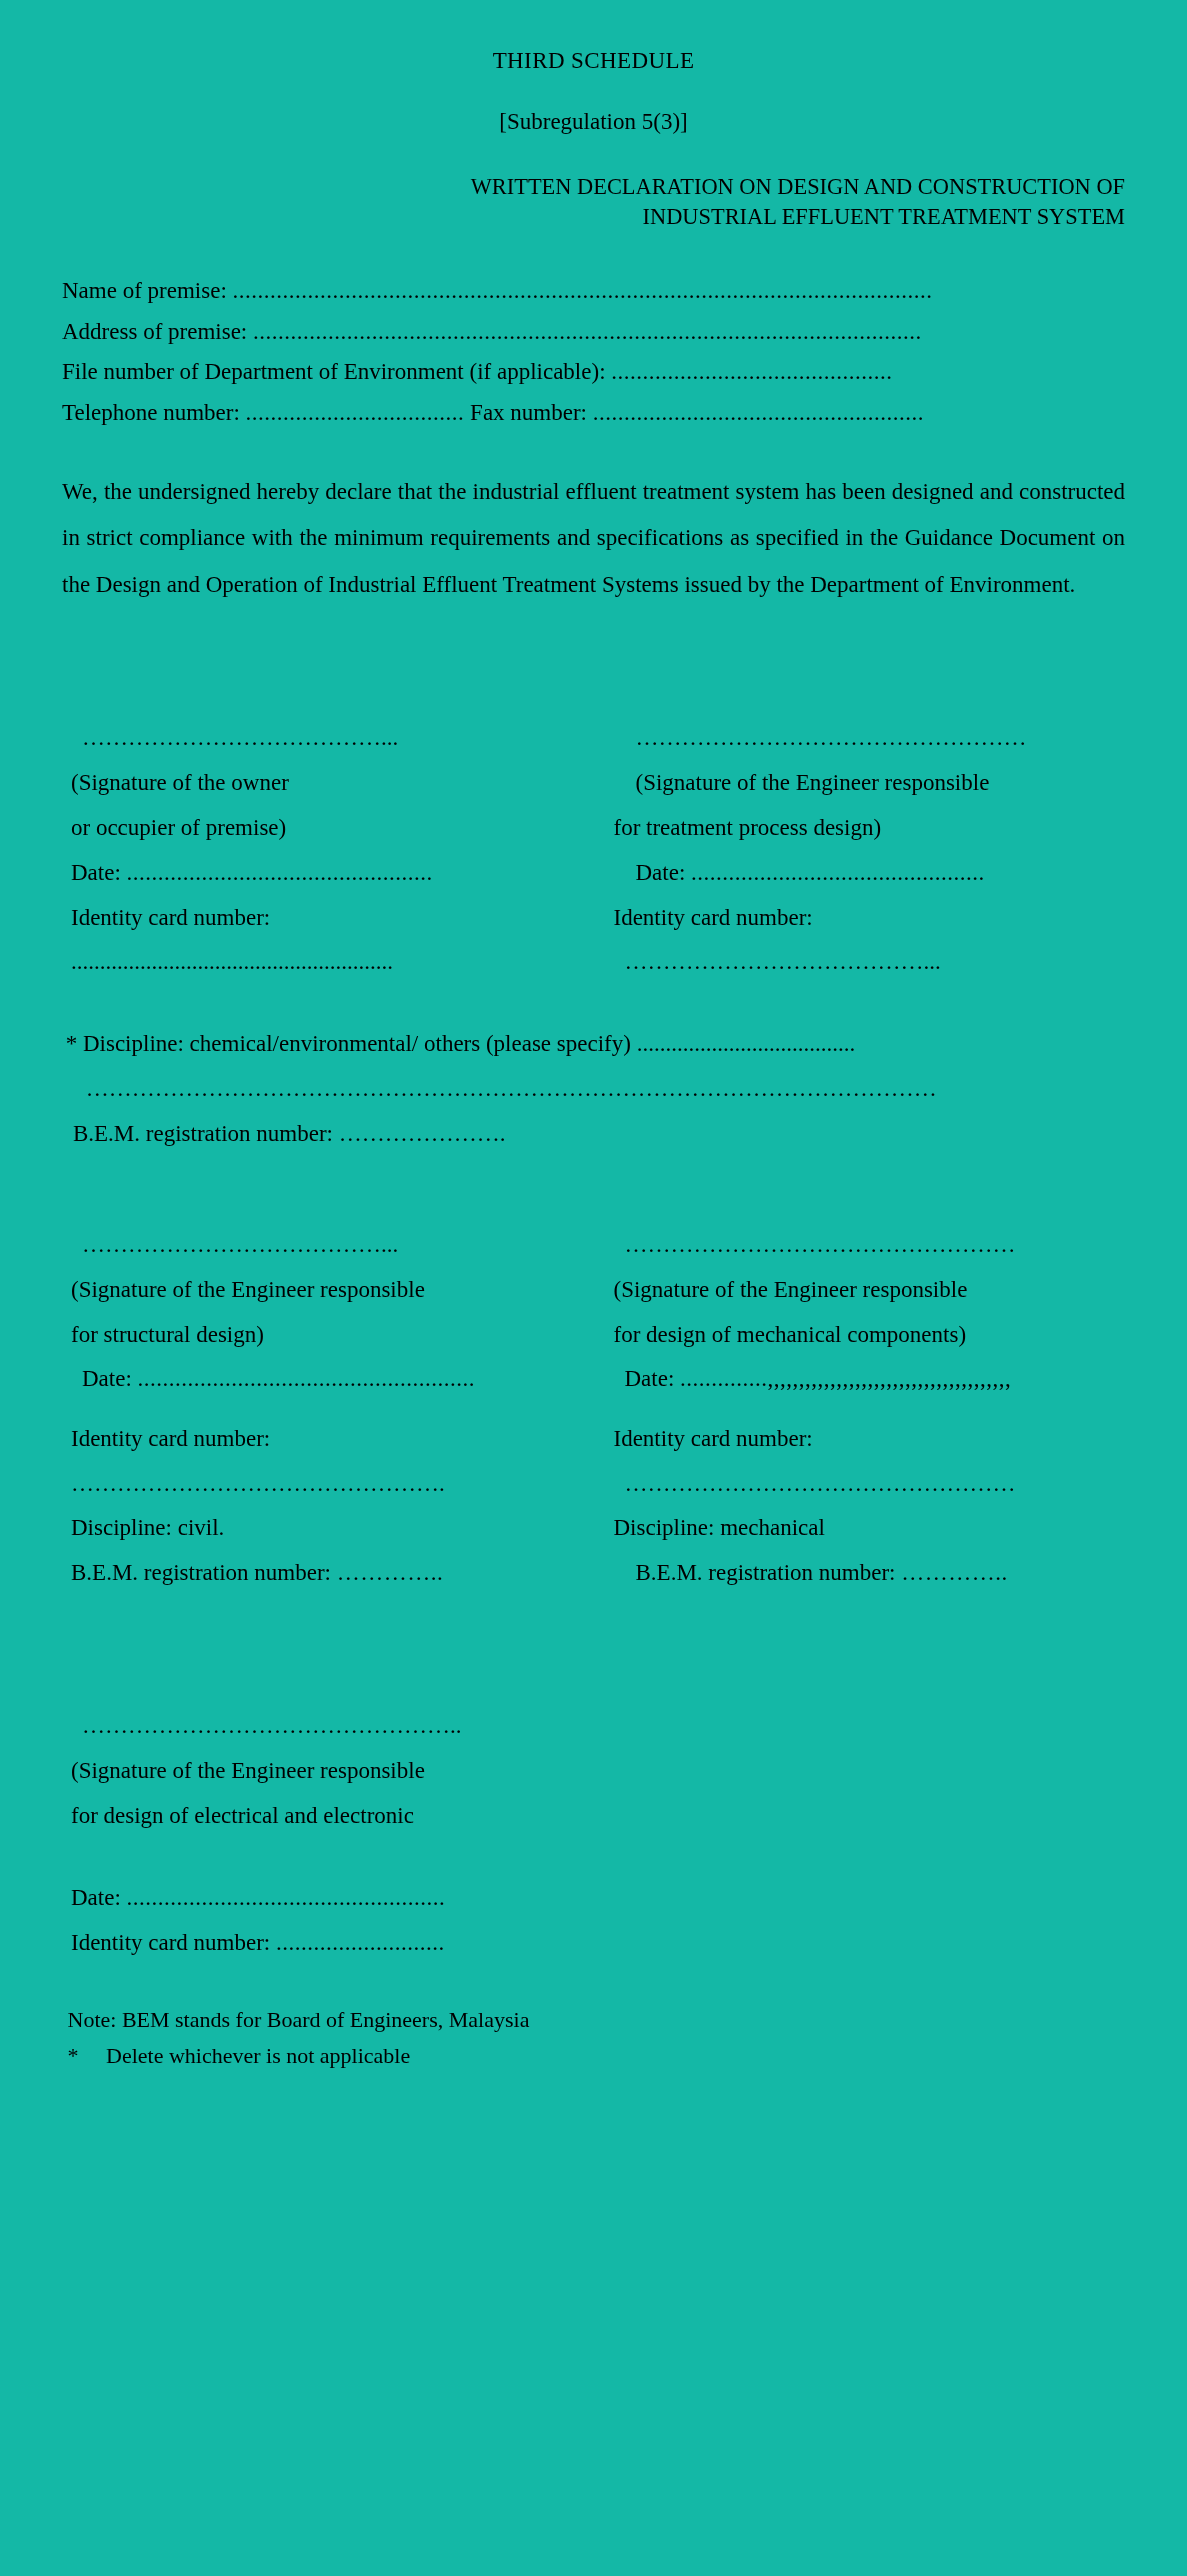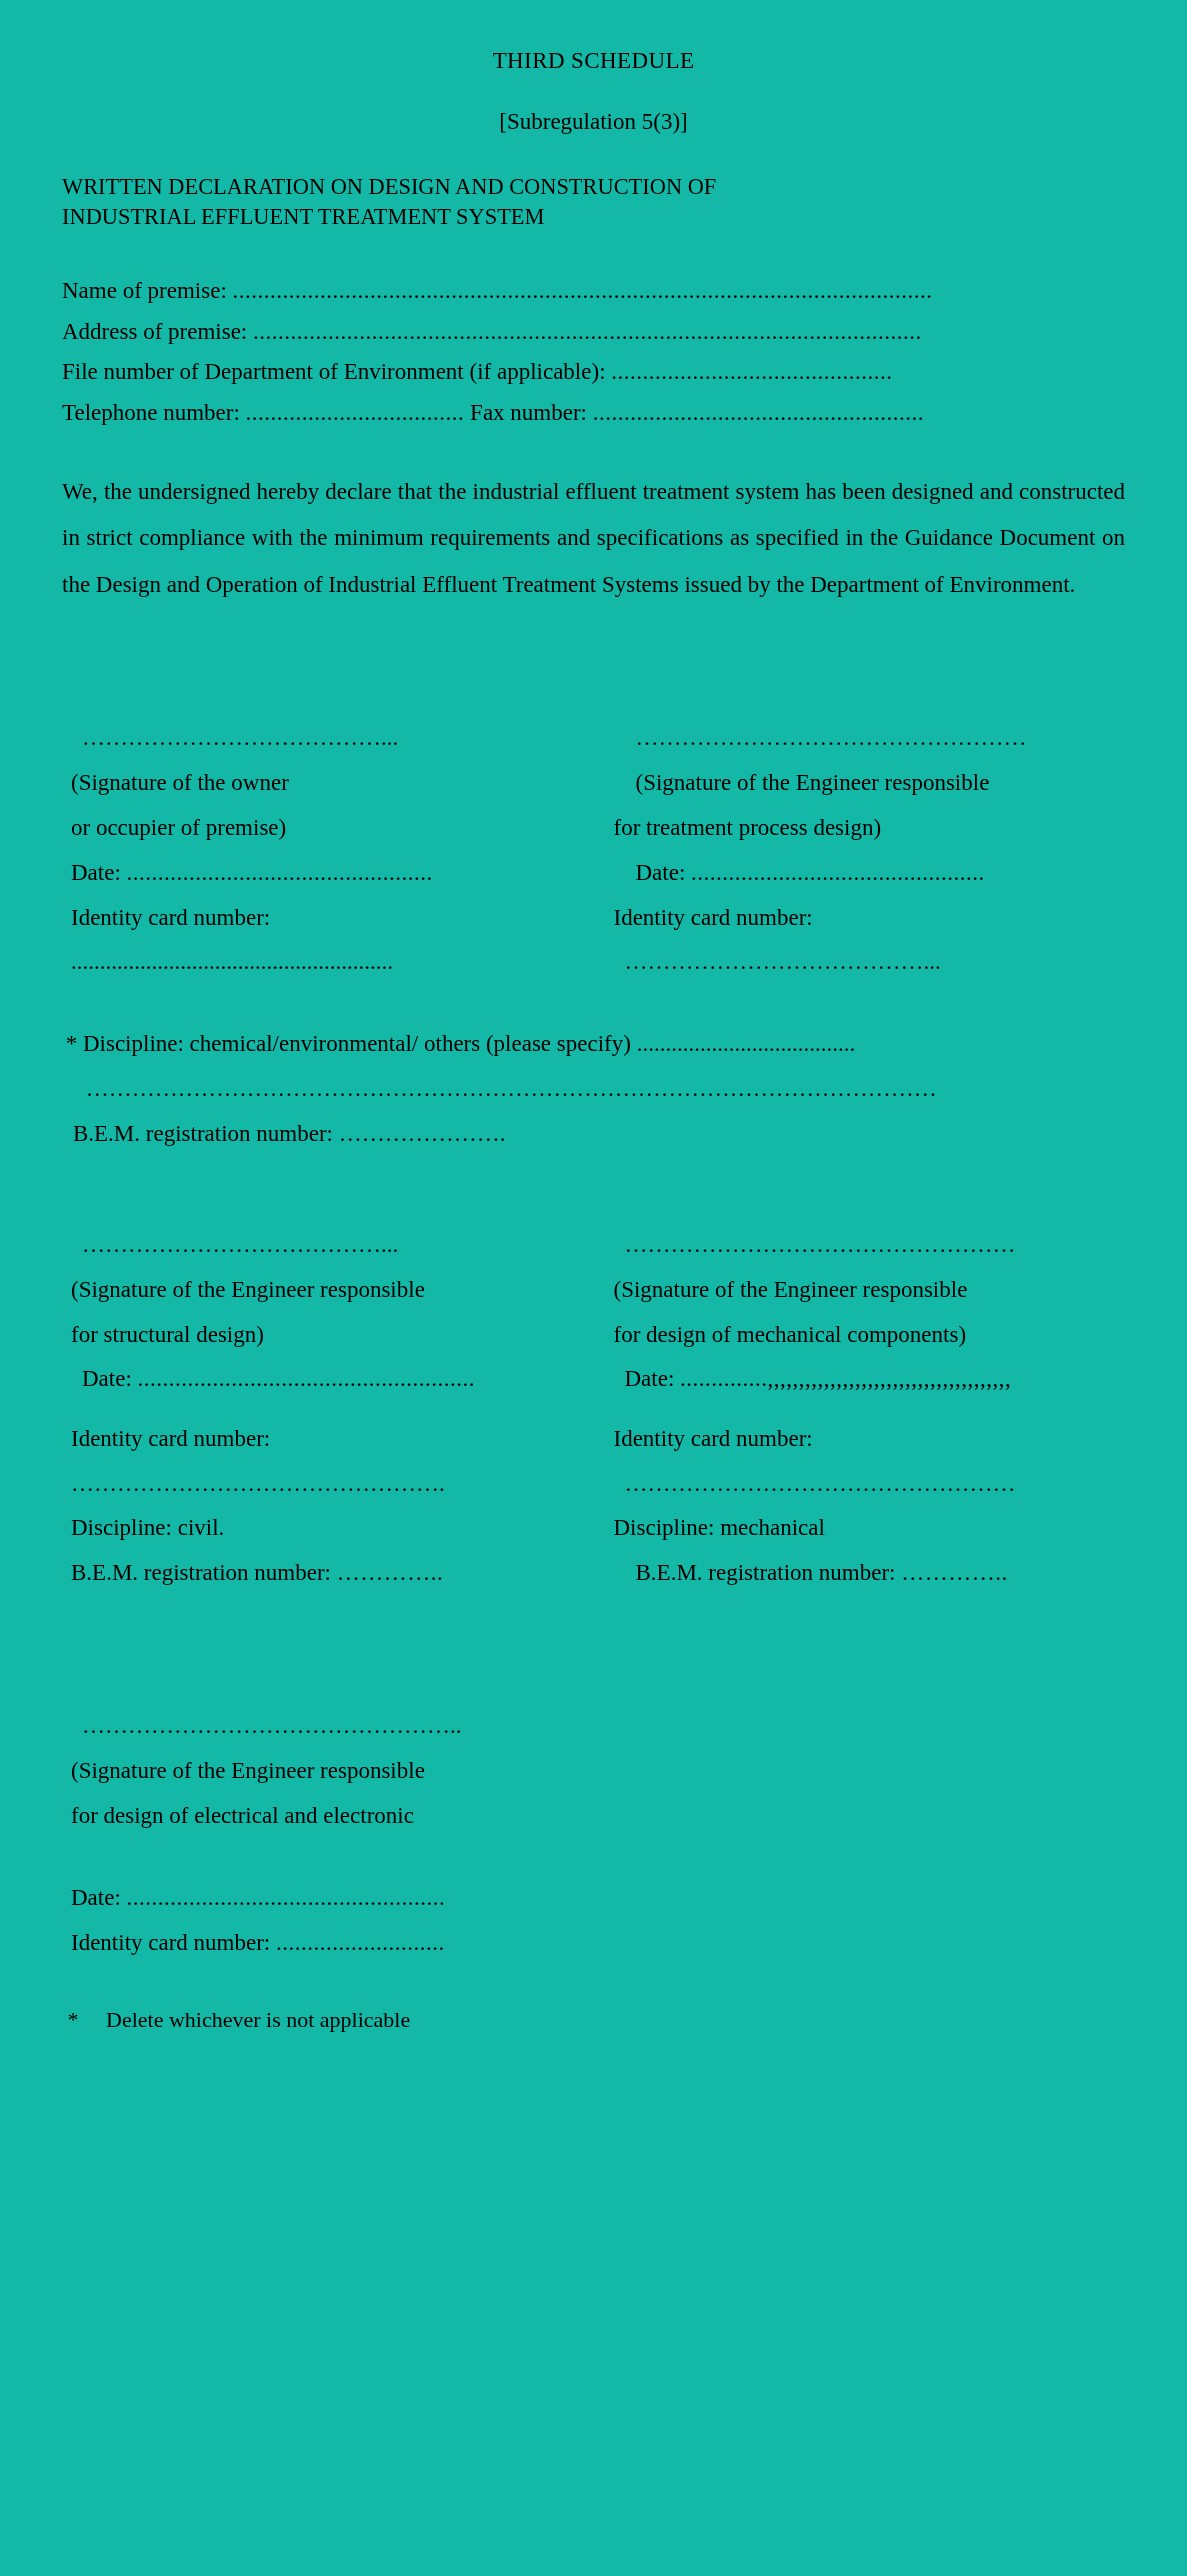--- a/index.html
+++ b/index.html
@@ -33,21 +33,21 @@
     font-size: 23px;
     letter-spacing: 0.4px;
     margin-top: 48px;
   }
   .doc-subregulation {
     text-align: center;
     font-size: 23px;
     margin-top: 35px;
   }
   .doc-heading {
-    text-align: left;
+    text-align: right;
     font-size: 22.4px;
     line-height: 1.36;
     margin-top: 37px;
   }
 
   
   .fields {
     margin-top: 42px;
     font-size: 23px;
     line-height: 1.38;
@@ -271,18 +271,19 @@
         <div class="sline">for design of electrical and electronic</div>
         <div class="blk-gap-md"></div>
         <div class="sline"><span>Date: </span><span class="dots">...................................................</span></div>
         <div class="sline"><span>Identity card number: </span><span class="dots">...........................</span></div>
       </div>
     </div>
 
     <div class="blk-gap-md"></div>
 
     <div class="notes">
+      <div>Note: BEM stands for Board of Engineers, Malaysia</div>
       <div class="star-row">*     Delete whichever is not applicable</div>
     </div>
 
   </div>
 </div>
 
 
 </body></html>

